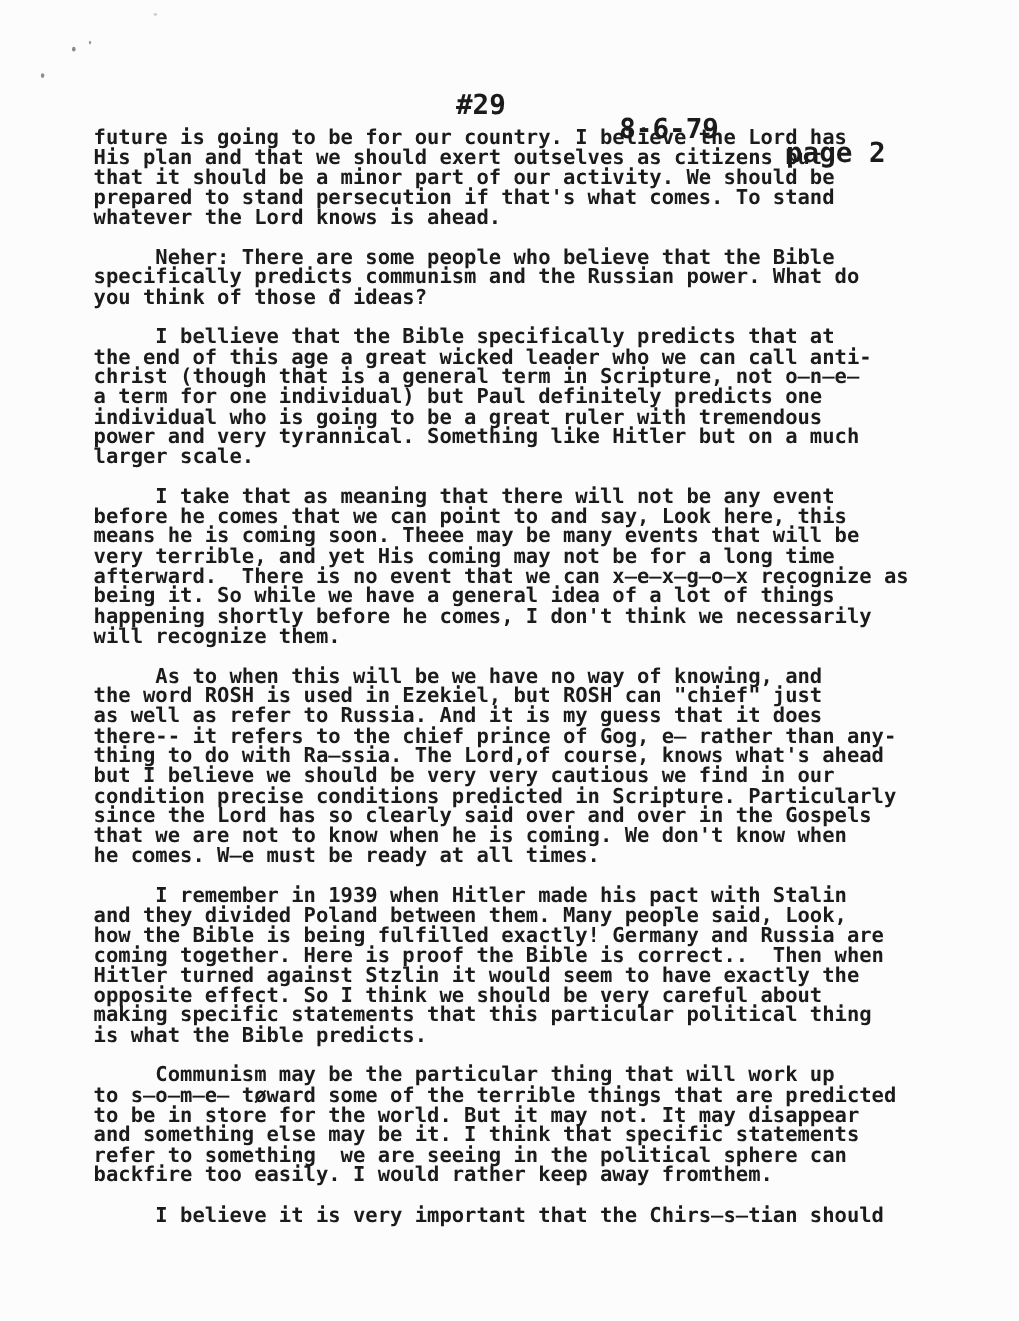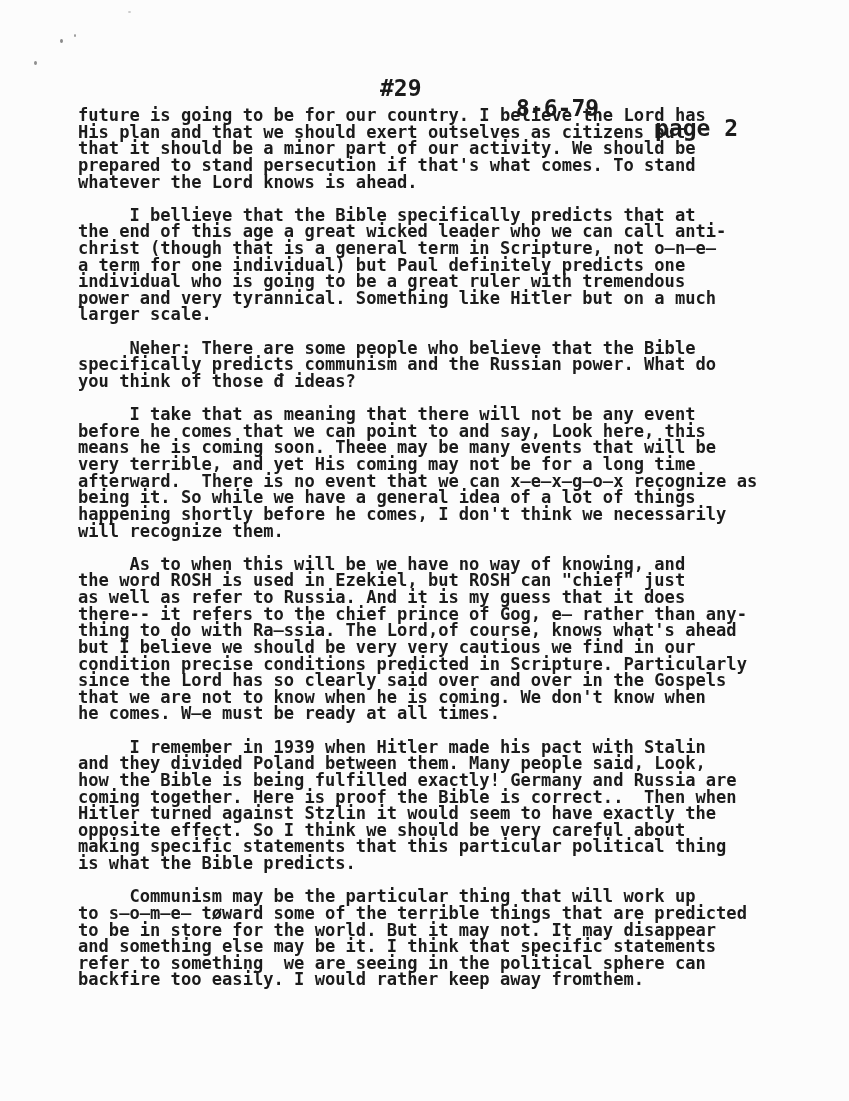--- a/index.html
+++ b/index.html
@@ -70,30 +70,30 @@
     <span class="doc-date">8-6-79</span>
     <span class="page-label">page 2</span>
   </div>
 
   <div class="body-text">
     <div class="para">future is going to be for our country. I believe the Lord has
 His plan and that we should exert outselves as citizens but
 that it should be a minor part of our activity. We should be
 prepared to stand persecution if that's what comes. To stand
 whatever the Lord knows is ahead.</div>
+    <div class="para">     Neher: There are some people who believe that the Bible
+specifically predicts communism and the Russian power. What do
+you think of those đ ideas?</div>
     <div class="para">     I bellieve that the Bible specifically predicts that at
 the end of this age a great wicked leader who we can call anti-
 christ (though that is a general term in Scripture, not o̶n̶e̶
 a term for one individual) but Paul definitely predicts one
 individual who is going to be a great ruler with tremendous
 power and very tyrannical. Something like Hitler but on a much
 larger scale.</div>
-    <div class="para">     Neher: There are some people who believe that the Bible
-specifically predicts communism and the Russian power. What do
-you think of those đ ideas?</div>
     <div class="para">     I take that as meaning that there will not be any event
 before he comes that we can point to and say, Look here, this
 means he is coming soon. Theee may be many events that will be
 very terrible, and yet His coming may not be for a long time
 afterward.  There is no event that we can x̶e̶x̶g̶o̶x recognize as
 being it. So while we have a general idea of a lot of things
 happening shortly before he comes, I don't think we necessarily
 will recognize them.</div>
     <div class="para">     As to when this will be we have no way of knowing, and
 the word ROSH is used in Ezekiel, but ROSH can "chief" just
@@ -112,15 +112,16 @@
 Hitler turned against Stzlin it would seem to have exactly the
 opposite effect. So I think we should be very careful about
 making specific statements that this particular political thing
 is what the Bible predicts.</div>
     <div class="para">     Communism may be the particular thing that will work up
 to s̶o̶m̶e̶ tøward some of the terrible things that are predicted
 to be in store for the world. But it may not. It may disappear
 and something else may be it. I think that specific statements
 refer to something  we are seeing in the political sphere can
 backfire too easily. I would rather keep away fromthem.</div>
+    <div class="para">     I believe it is very important that the Chirs̶s̶tian should</div>
   </div>
 
 </div>
 
 </body></html>

